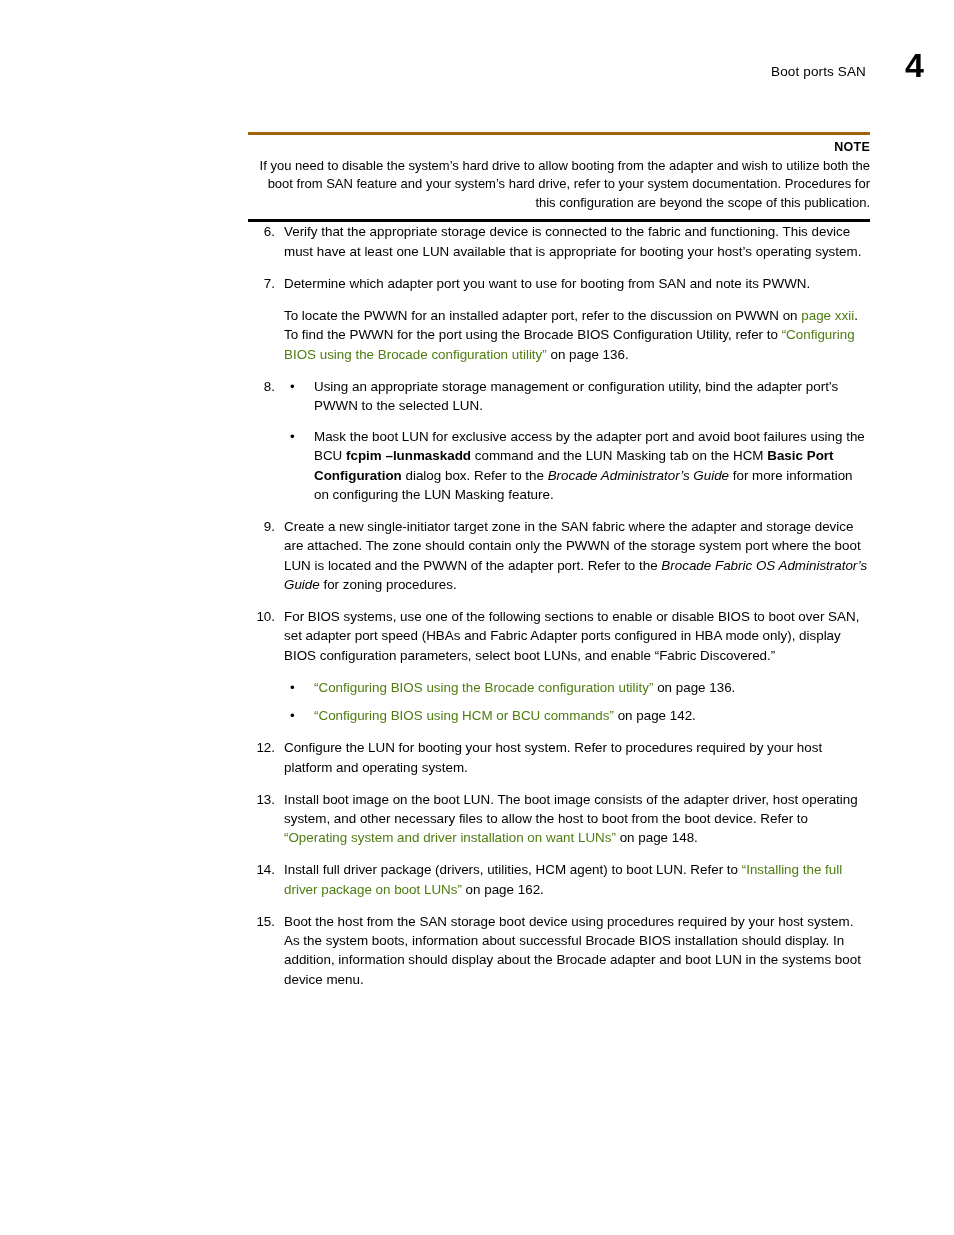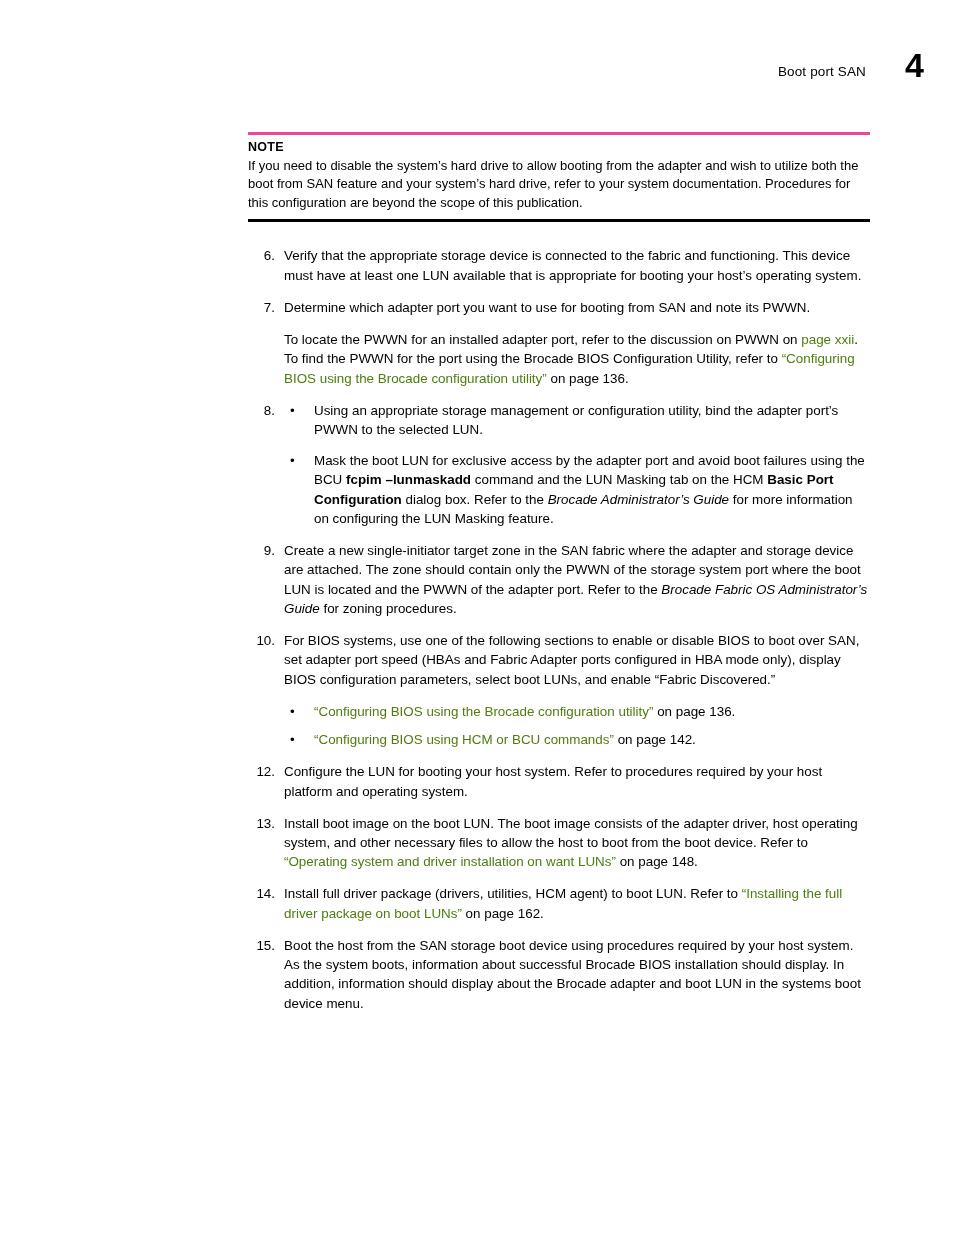--- a/index.html
+++ b/index.html
@@ -51,24 +51,24 @@
   
   .content {
     position: absolute;
     left: 248px;
     top: 132px;
     width: 622px;
   }
 
   
   .note {
-    border-top: 3px solid #ec4899;
+    border-top: 3px solid #a16207;
     border-bottom: 3px solid #000;
     padding: 5px 0 7px 0;
-    margin-bottom: 24px;
+    text-align: right;
   }
   .note-label {
     font-size: 12.5px;
     font-weight: bold;
     letter-spacing: 0.02em;
     margin: 0 0 1px 0;
     line-height: 1.25;
   }
   .note-body {
     font-size: 13px;
@@ -132,21 +132,21 @@
   }
   b, .b { font-weight: bold; }
   i, .i { font-style: italic; }
 </style>
 </head>
 <body>
 
 <div class="page">
 
   <div class="header">
-    <div class="header-title">Boot port SAN</div>
+    <div class="header-title">Boot ports SAN</div>
     <div class="header-chapter">4</div>
   </div>
 
   <div class="content">
 
     <div class="note">
       <div class="note-label">NOTE</div>
       <p class="note-body">If you need to disable the system’s hard drive to allow booting from the adapter and wish to utilize both the boot from SAN feature and your system’s hard drive, refer to your system documentation. Procedures for this configuration are beyond the scope of this publication.</p>
     </div>
 

